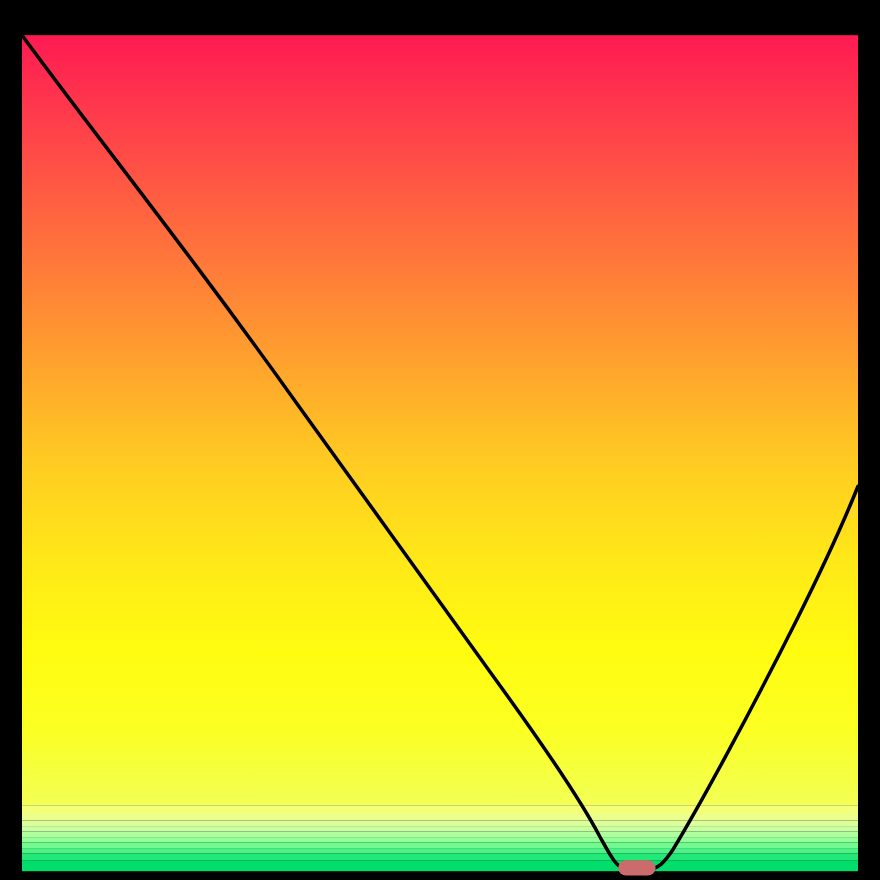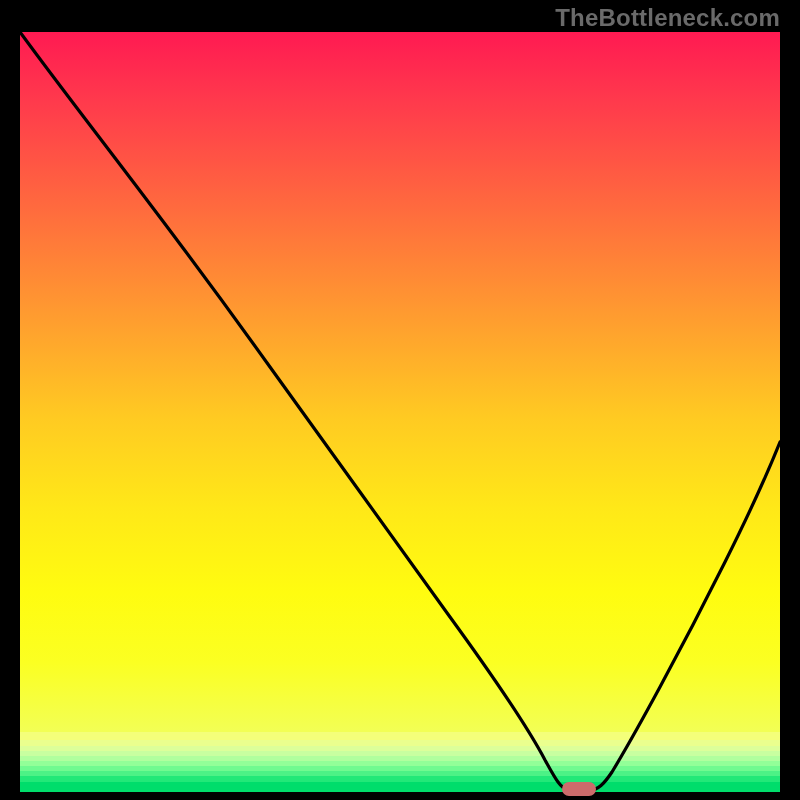--- a/index.html
+++ b/index.html
@@ -80,21 +80,20 @@
     background: #cc6b6b;
     border-radius: 7px;
     z-index: 6;
     transform: translate(-50%, -50%);
   }
 </style>
 </head>
 <body>
 
 <div class="outer">
-  <div class="watermark">TheBottleneck.com</div>
 
   <div class="plot">
 
     <div class="gradient-wide"></div>
 
     <div class="gradient-stripes">
       <div class="stripe" style="top:0px;height:8px;background:#f4ff7a;"></div>
       <div class="stripe" style="top:8px;height:6px;background:#eaff8e;"></div>
       <div class="stripe" style="top:14px;height:5px;background:#dcff9a;"></div>
       <div class="stripe" style="top:19px;height:5px;background:#c8ffa0;"></div>

